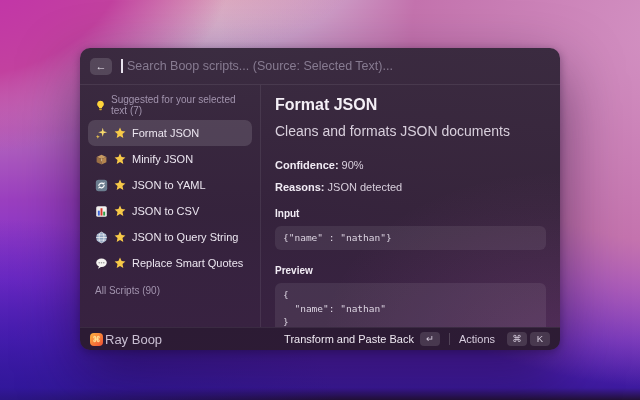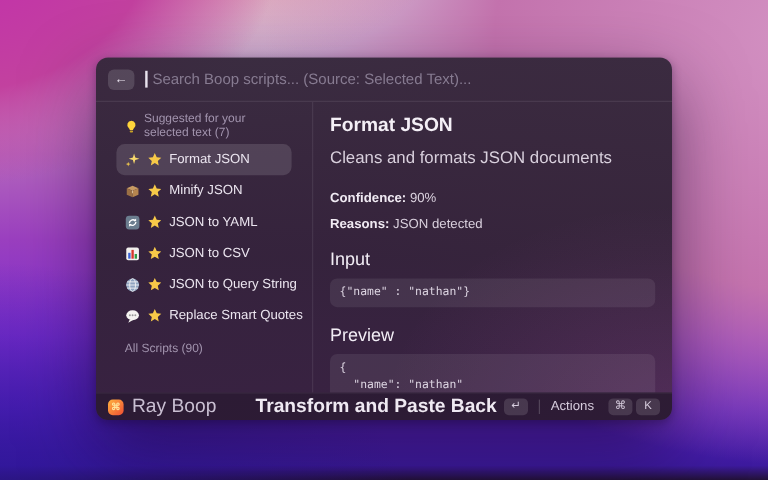--- a/index.html
+++ b/index.html
@@ -21,47 +21,47 @@
     border-bottom:1px solid rgba(255,255,255,0.08);}
   .back-btn{width:22px;height:17px;border-radius:5px;background:rgba(255,255,255,0.14);
     display:flex;align-items:center;justify-content:center;font-size:11px;color:#e9e3ee;cursor:pointer;}
   .caret{width:2px;height:14px;background:#e9e3ee;margin-left:9px;flex:0 0 2px;}
   .search-input{flex:1;background:transparent;border:none;outline:none;margin-left:2px;
     font-family:"Liberation Sans",sans-serif;font-size:12.5px;color:#ece6f0;}
   .search-input::placeholder{color:#877b91;}
   
   .bodyrow{flex:1;display:flex;min-height:0;}
   .sidebar{width:181px;flex:0 0 181px;border-right:1px solid rgba(255,255,255,0.08);
-    padding:4px 17px;box-sizing:border-box;overflow:hidden;}
+    padding:4px 8px;box-sizing:border-box;overflow:hidden;}
   .section-header{display:flex;align-items:center;gap:5px;padding:5px 7px 4px;
     font-size:10px;color:#a western294ae;color:#a294ae;}
   .row{height:26px;border-radius:7px;display:flex;align-items:center;gap:6px;
     padding:0 7px;cursor:pointer;}
   .row.selected{background:rgba(255,255,255,0.13);}
   .row-label{font-size:11px;color:#ece6f0;white-space:nowrap;}
   .icon{display:inline-flex;align-items:center;justify-content:center;flex:0 0 auto;}
   
   .detail{flex:1;padding:9px 14px;box-sizing:border-box;overflow:hidden;
     background:radial-gradient(340px 240px at 100% 105%, rgba(200,95,205,0.16) 0%, rgba(200,95,205,0) 70%);}
   .detail-title{font-size:16px;font-weight:bold;color:#f4eff6;margin:2px 0 9px;}
   .detail-desc{font-size:14px;color:#d9d0dd;margin-bottom:20px;}
   .meta{font-size:11px;margin-bottom:10px;color:#d9d0dd;}
   .meta b{color:#f0eaf3;}
-  .subhead{font-size:15px;font-weight:normal;color:#f2edf5;margin:15px 0 7px;}
+  .subhead{font-size:10px;font-weight:bold;color:#f2edf5;margin:15px 0 7px;}
   .codebox{background:rgba(255,255,255,0.08);border-radius:6px;padding:5px 8px;
     font-family:"DejaVu Sans Mono",monospace;font-size:9.5px;line-height:1.45;
     color:#ddd5e2;white-space:pre;overflow:hidden;}
   
   .footer{height:22px;flex:0 0 22px;display:flex;align-items:center;padding:0 10px;
     border-top:1px solid rgba(255,255,255,0.07);background:rgba(30,21,38,0.45);}
   .app-icon{width:13px;height:13px;border-radius:4px;background:linear-gradient(135deg,#ffb340,#ef4e33);
     display:flex;align-items:center;justify-content:center;font-size:8px;color:#ffe49a;font-weight:bold;}
-  .app-name{font-size:16px;color:#c9bfd2;margin-left:7px;}
+  .app-name{font-size:13px;color:#c9bfd2;margin-left:2px;}
   .spacer{flex:1;}
-  .primary-label{font-size:16px;font-weight:bold;color:#efe9f2;margin-right:6px;}
+  .primary-label{font-size:11px;font-weight:normal;color:#efe9f2;margin-right:6px;}
   .kbd{min-width:12px;height:14px;line-height:14px;padding:0 4px;border-radius:4px;text-align:center;
     background:rgba(255,255,255,0.13);font-size:9.5px;color:#d6ccdd;}
   .kbd+.kbd{margin-left:3px;}
   .footer-sep{width:1px;height:12px;background:rgba(255,255,255,0.18);margin:0 9px;}
   .actions-label{font-size:11px;color:#d6ccdd;margin-right:12px;cursor:pointer;}
 </style>
 </head>
 <body>
 
 <div class="stage">

